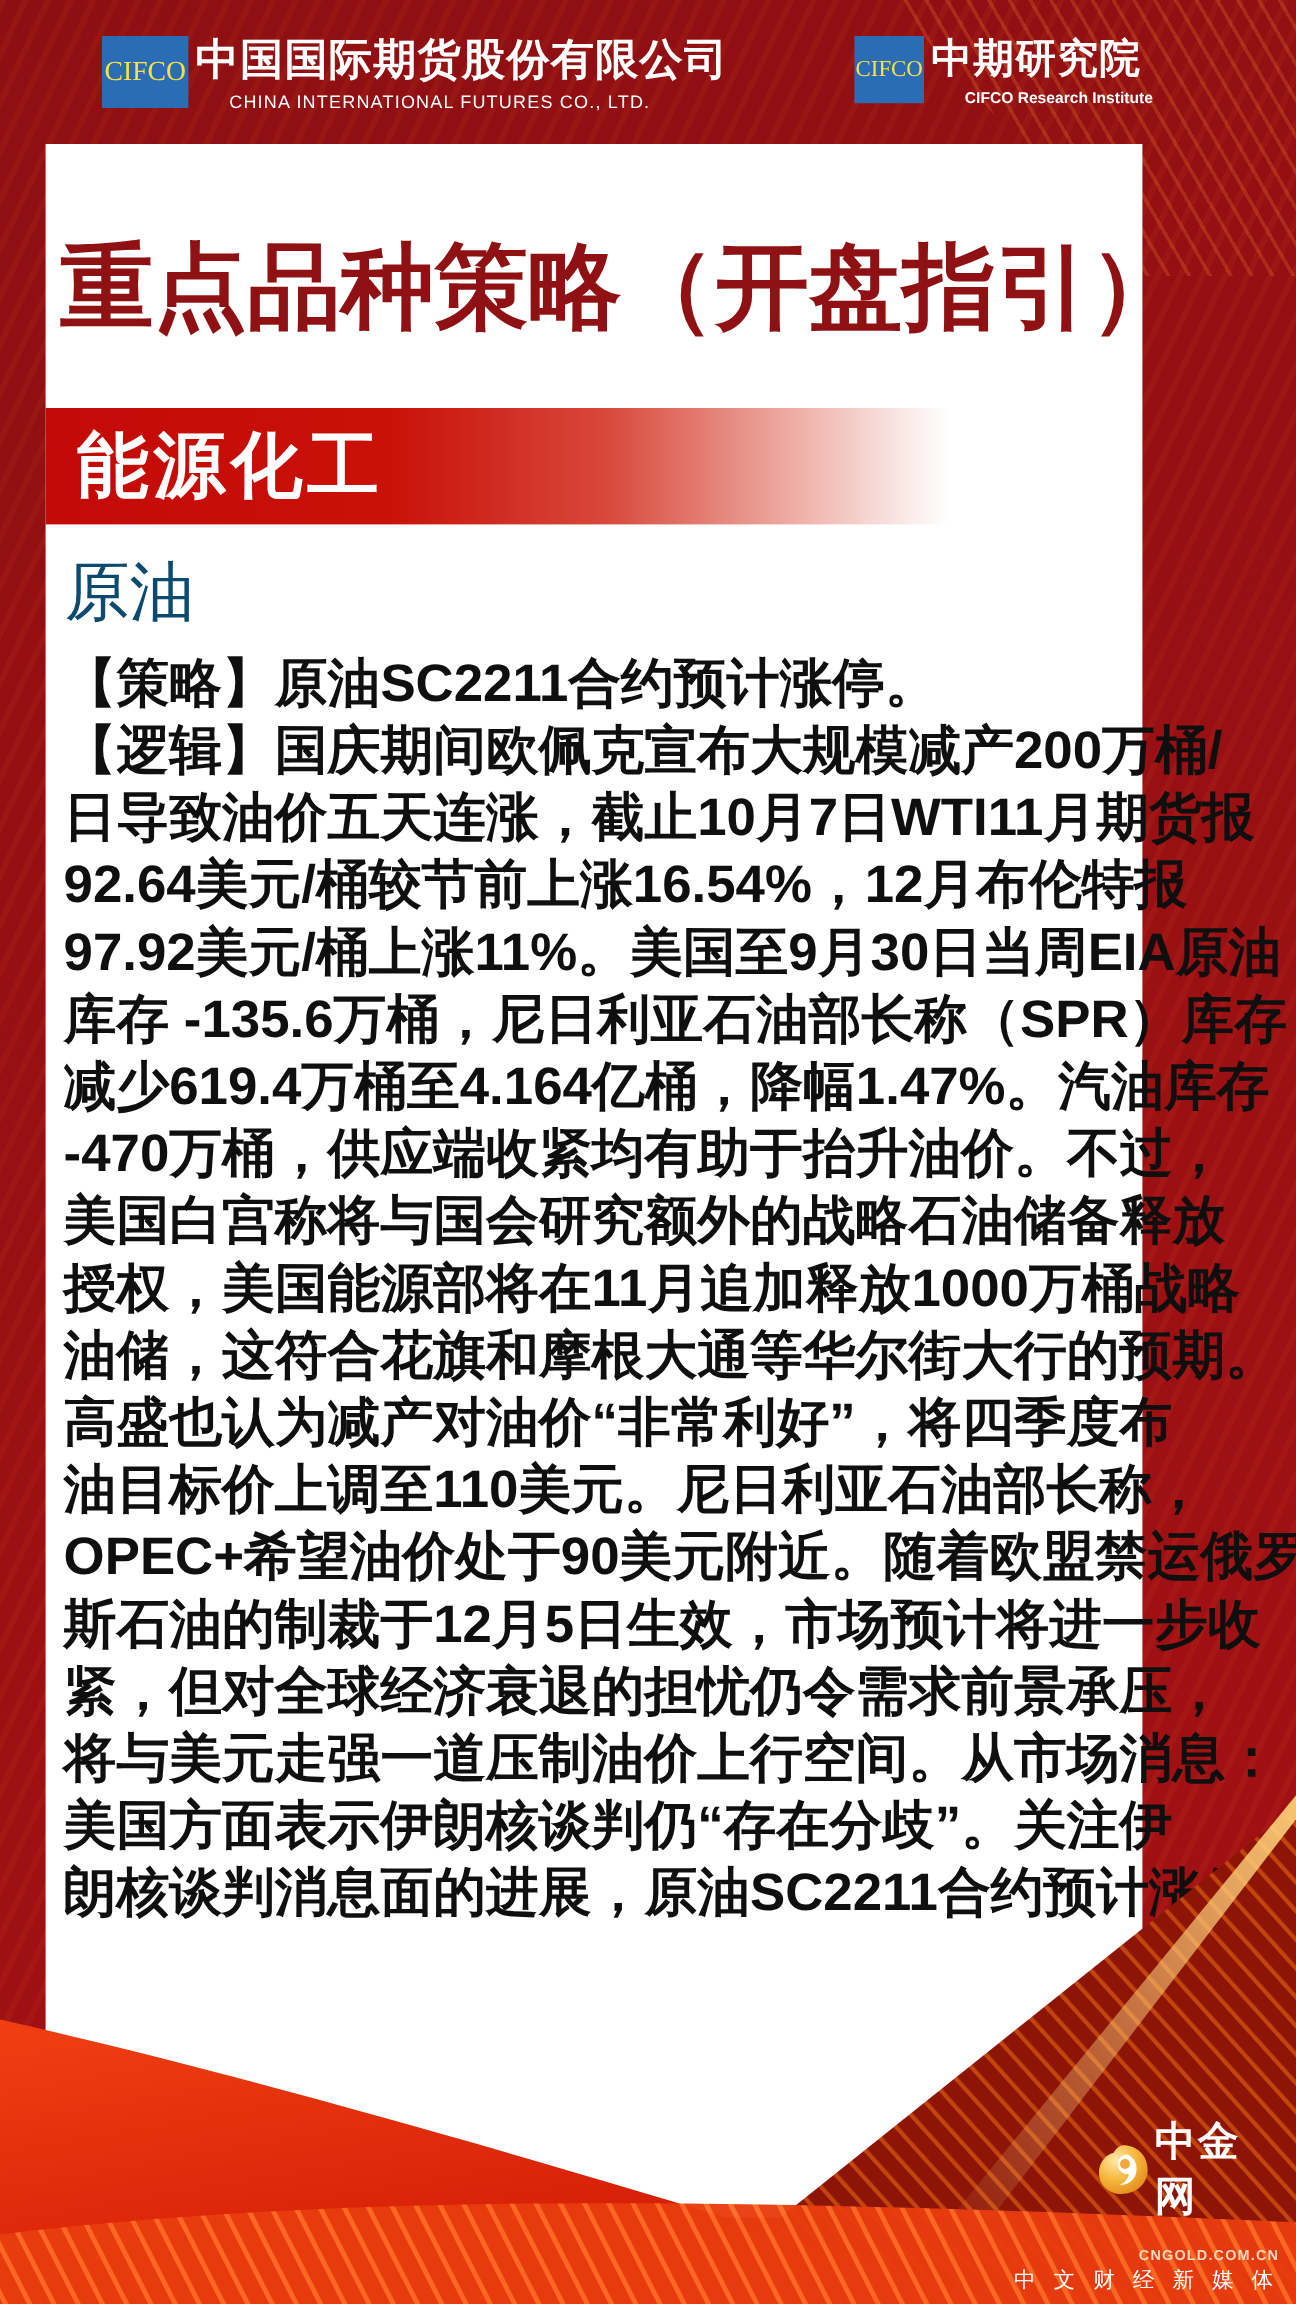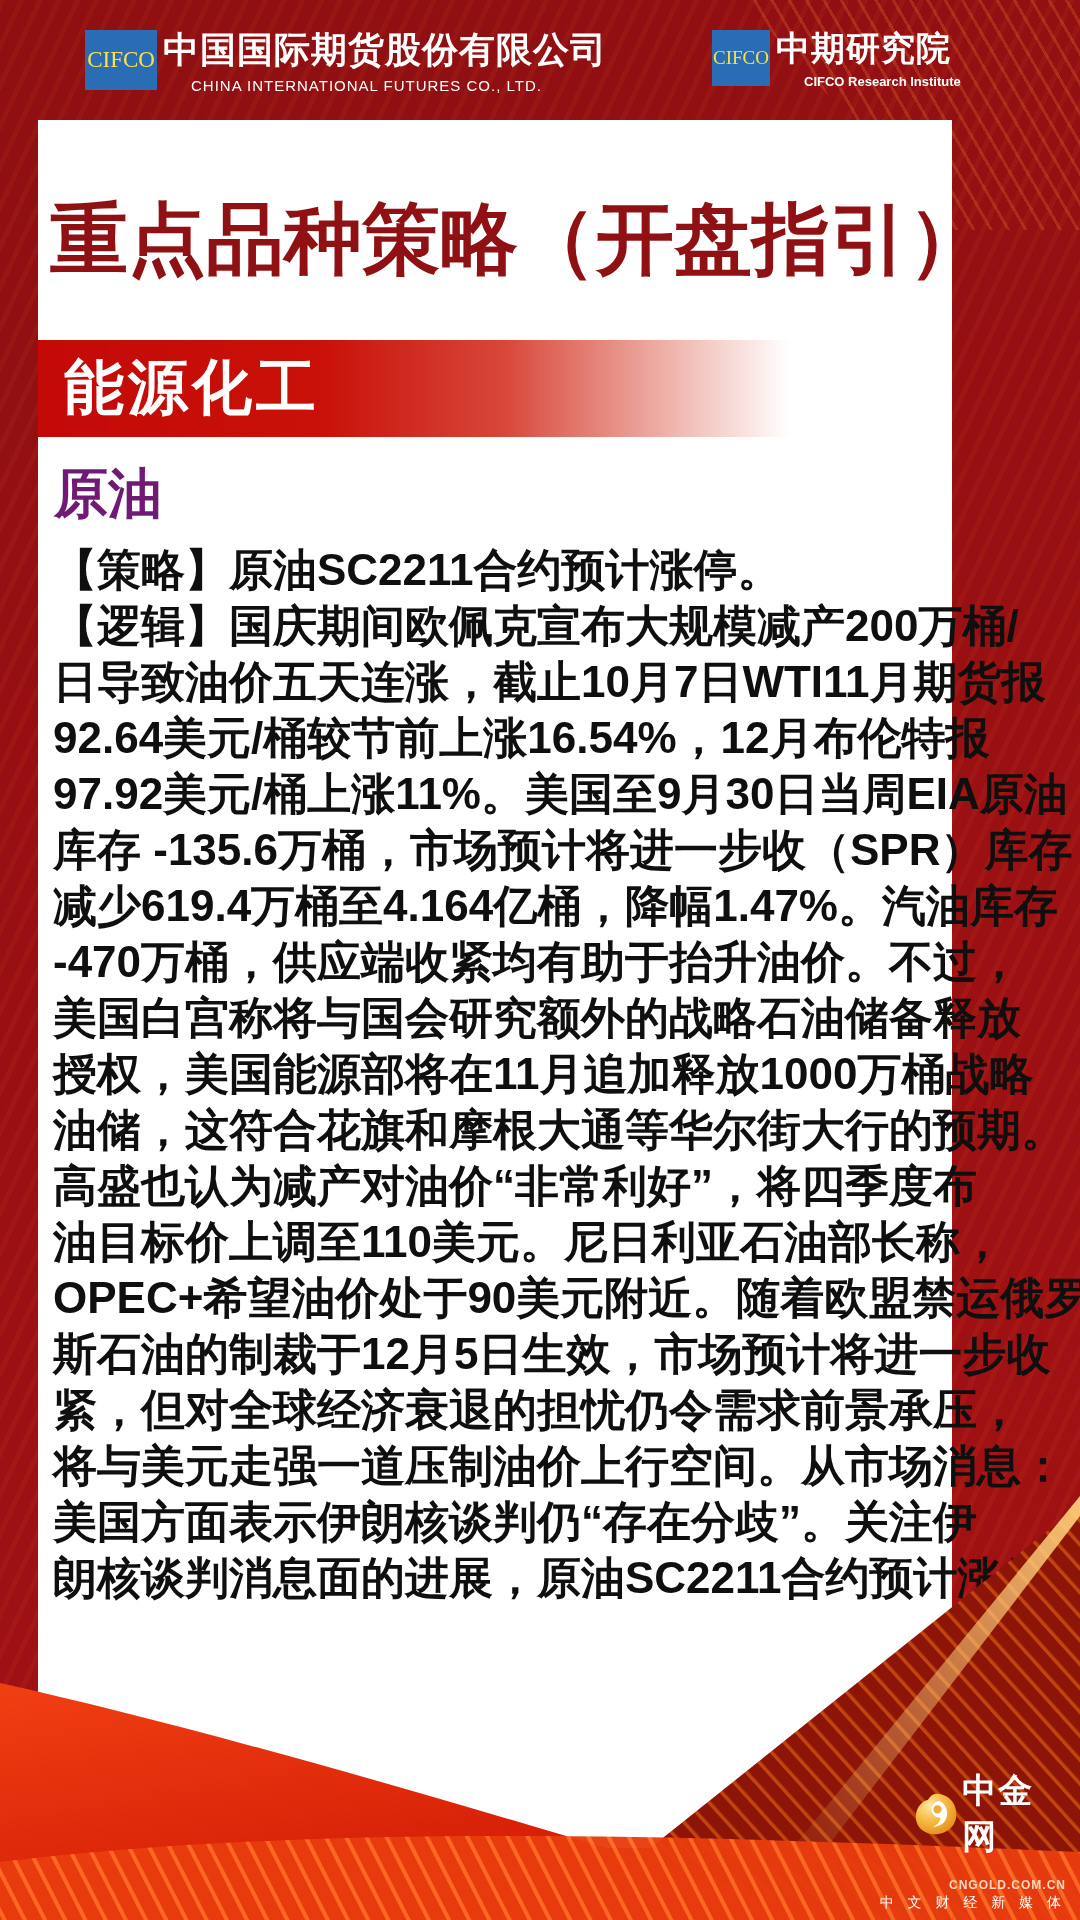--- a/index.html
+++ b/index.html
@@ -61,40 +61,40 @@
     position:absolute;left:0;top:220px;width:752px;height:97px;
     background:linear-gradient(90deg,#c30a07 0%,#c91109 38%,#d8473a 62%,#efb3ab 84%,#ffffff 100%);
     display:flex;align-items:center;
   }
   .section-banner-label{
     color:#ffffff;font-size:60px;font-weight:900;
     padding-left:26px;letter-spacing:4px;white-space:nowrap;
   }
   .subsection-title{
     position:absolute;left:16px;top:338px;
-    font-size:54px;font-weight:700;color:#701a75;white-space:nowrap;
+    font-size:54px;font-weight:400;color:#0c4a6e;white-space:nowrap;
   }
   .body-text{
     position:absolute;left:15px;top:422px;width:978px;
     color:#0f0f0f;font-size:44px;font-weight:700;line-height:56px;
   }
   .body-line{white-space:nowrap;overflow:visible;}
 
   
   .waves{position:absolute;left:0;bottom:0;width:1080px;height:520px;}
 
   
   .cngold{
     position:absolute;right:14px;bottom:8px;width:152px;
     display:flex;flex-direction:column;align-items:flex-end;z-index:10;
   }
   .cngold-top{display:flex;align-items:center;}
   .cngold-brand{color:#ffffff;font-size:34px;font-weight:700;letter-spacing:2px;margin-left:4px;}
   .cngold-domain{color:#ffd9c0;font-size:12px;font-weight:bold;letter-spacing:1px;margin-top:18px;}
-  .cngold-tagline{color:#ffffff;font-size:14px;letter-spacing:5px;margin-top:2px;white-space:nowrap;}
+  .cngold-tagline{color:#ffffff;font-size:18px;letter-spacing:5px;margin-top:2px;white-space:nowrap;}
 </style>
 </head>
 <body>
 
 <div class="poster">
 
   <div class="bg-stripes"></div>
   <div class="corner-streaks"></div>
 
   <div class="header">
@@ -119,21 +119,21 @@
     <div class="section-banner">
       <span class="section-banner-label">能源化工</span>
     </div>
     <div class="subsection-title">原油</div>
     <div class="body-text">
         <div class="body-line">【策略】原油SC2211合约预计涨停。</div>
         <div class="body-line">【逻辑】国庆期间欧佩克宣布大规模减产200万桶/</div>
         <div class="body-line">日导致油价五天连涨，截止10月7日WTI11月期货报</div>
         <div class="body-line">92.64美元/桶较节前上涨16.54%，12月布伦特报</div>
         <div class="body-line">97.92美元/桶上涨11%。美国至9月30日当周EIA原油</div>
-        <div class="body-line">库存 -135.6万桶，市场预计将进一步收（SPR）库存</div>
+        <div class="body-line">库存 -135.6万桶，尼日利亚石油部长称（SPR）库存</div>
         <div class="body-line">减少619.4万桶至4.164亿桶，降幅1.47%。汽油库存</div>
         <div class="body-line">-470万桶，供应端收紧均有助于抬升油价。不过，</div>
         <div class="body-line">美国白宫称将与国会研究额外的战略石油储备释放</div>
         <div class="body-line">授权，美国能源部将在11月追加释放1000万桶战略</div>
         <div class="body-line">油储，这符合花旗和摩根大通等华尔街大行的预期。</div>
         <div class="body-line">高盛也认为减产对油价“非常利好”，将四季度布</div>
         <div class="body-line">油目标价上调至110美元。尼日利亚石油部长称，</div>
         <div class="body-line">OPEC+希望油价处于90美元附近。随着欧盟禁运俄罗</div>
         <div class="body-line">斯石油的制裁于12月5日生效，市场预计将进一步收</div>
         <div class="body-line">紧，但对全球经济衰退的担忧仍令需求前景承压，</div>

